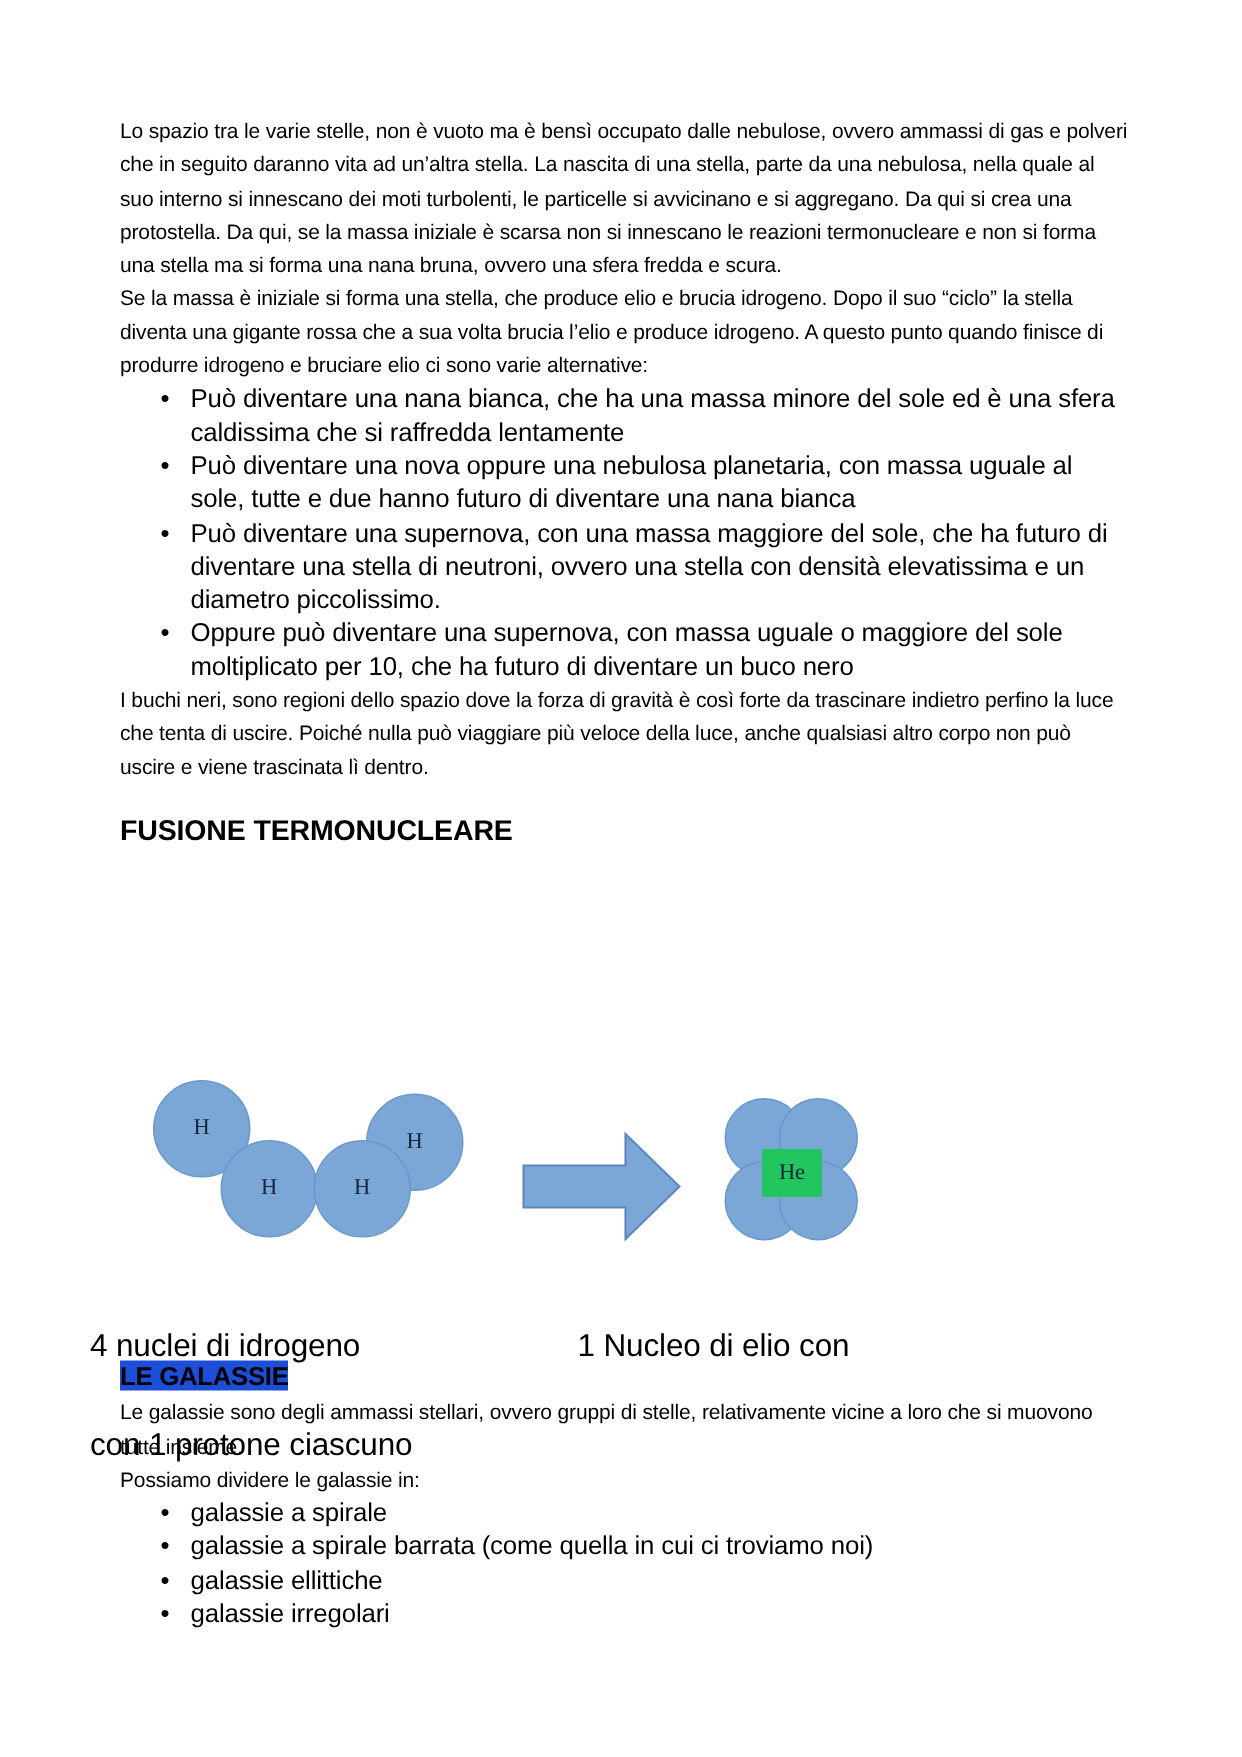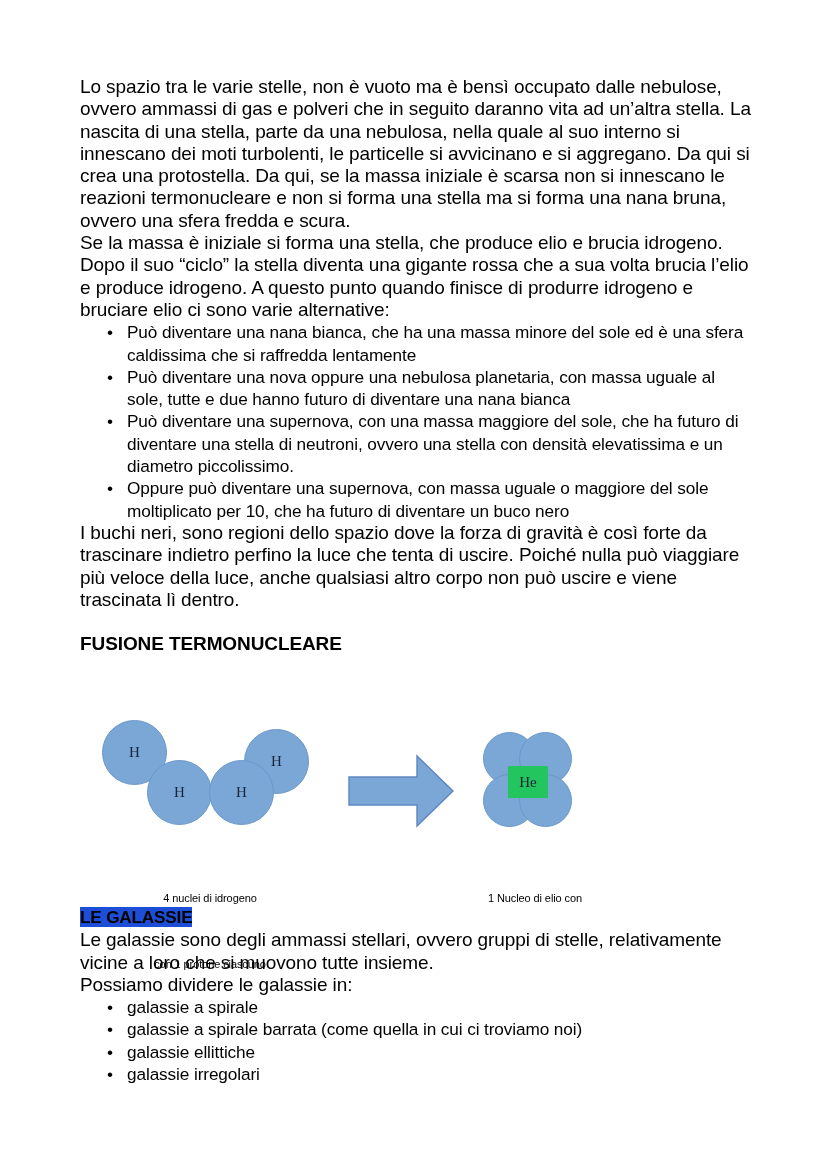--- a/index.html
+++ b/index.html
@@ -23,21 +23,21 @@
     background: #fff;
   }
   .content {
     position: absolute;
     left: 80px;
     top: 76px;
     width: 672px;
   }
   p.para {
     margin: 0;
-    font-size: 19px;
+    font-size: 14px;
     line-height: 22.3px;
     letter-spacing: -0.1px;
     text-align: left;
   }
   ul.bullets {
     margin: 0;
     padding: 0;
     list-style: none;
   }
   ul.bullets li {
@@ -108,24 +108,23 @@
     font-family: "Liberation Serif", serif;
     font-size: 15px;
     color: #16253c;
     line-height: 1;
   }
   .arrow-svg {
     position: absolute;
   }
   .caption {
     position: absolute;
-    font-size: 11px;
-    line-height: 22.3px;
-    letter-spacing: -0.1px;
-    text-align: center;
+    font-size: 21px;
+    line-height: 22.3px;
+    letter-spacing: -0.1px;
     white-space: pre;
   }
 </style>
 </head>
 <body>
 
 <div class="page">
 
   <div class="content">
 

